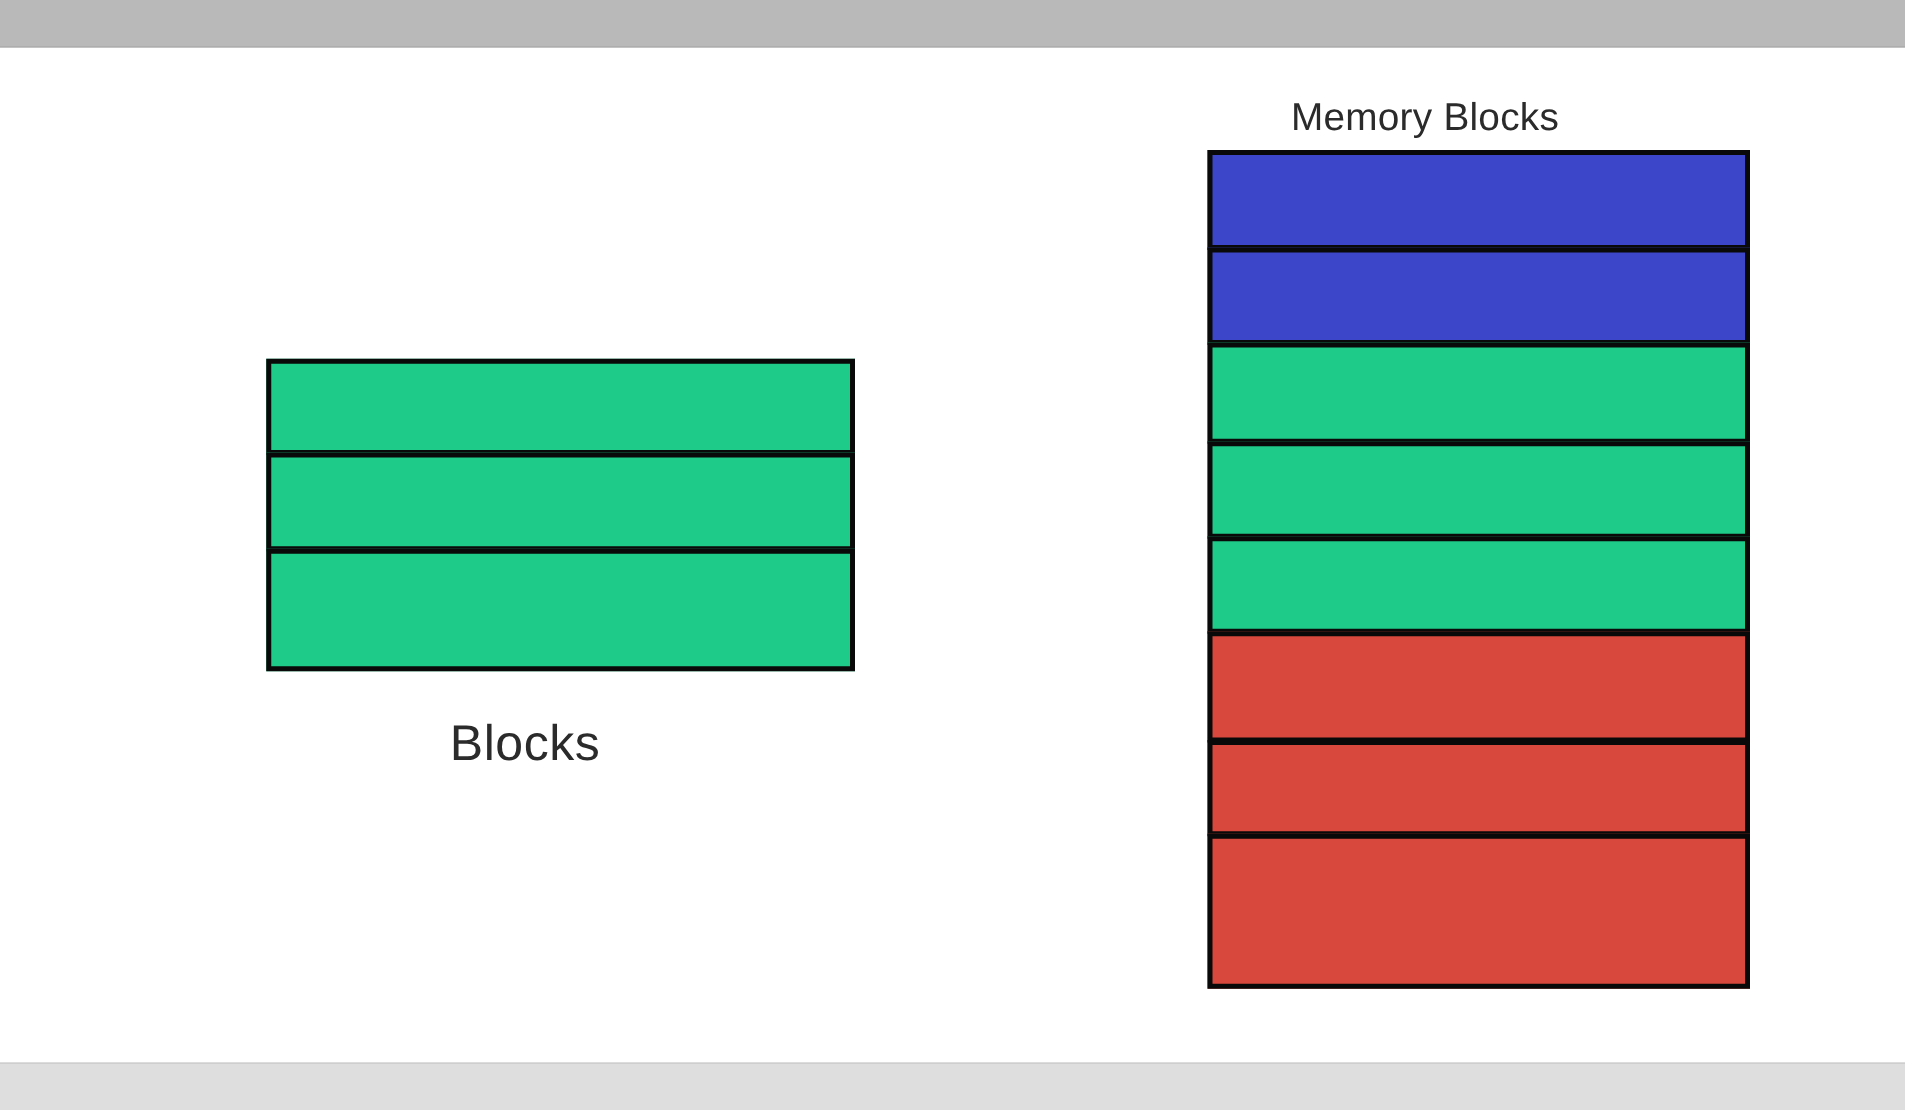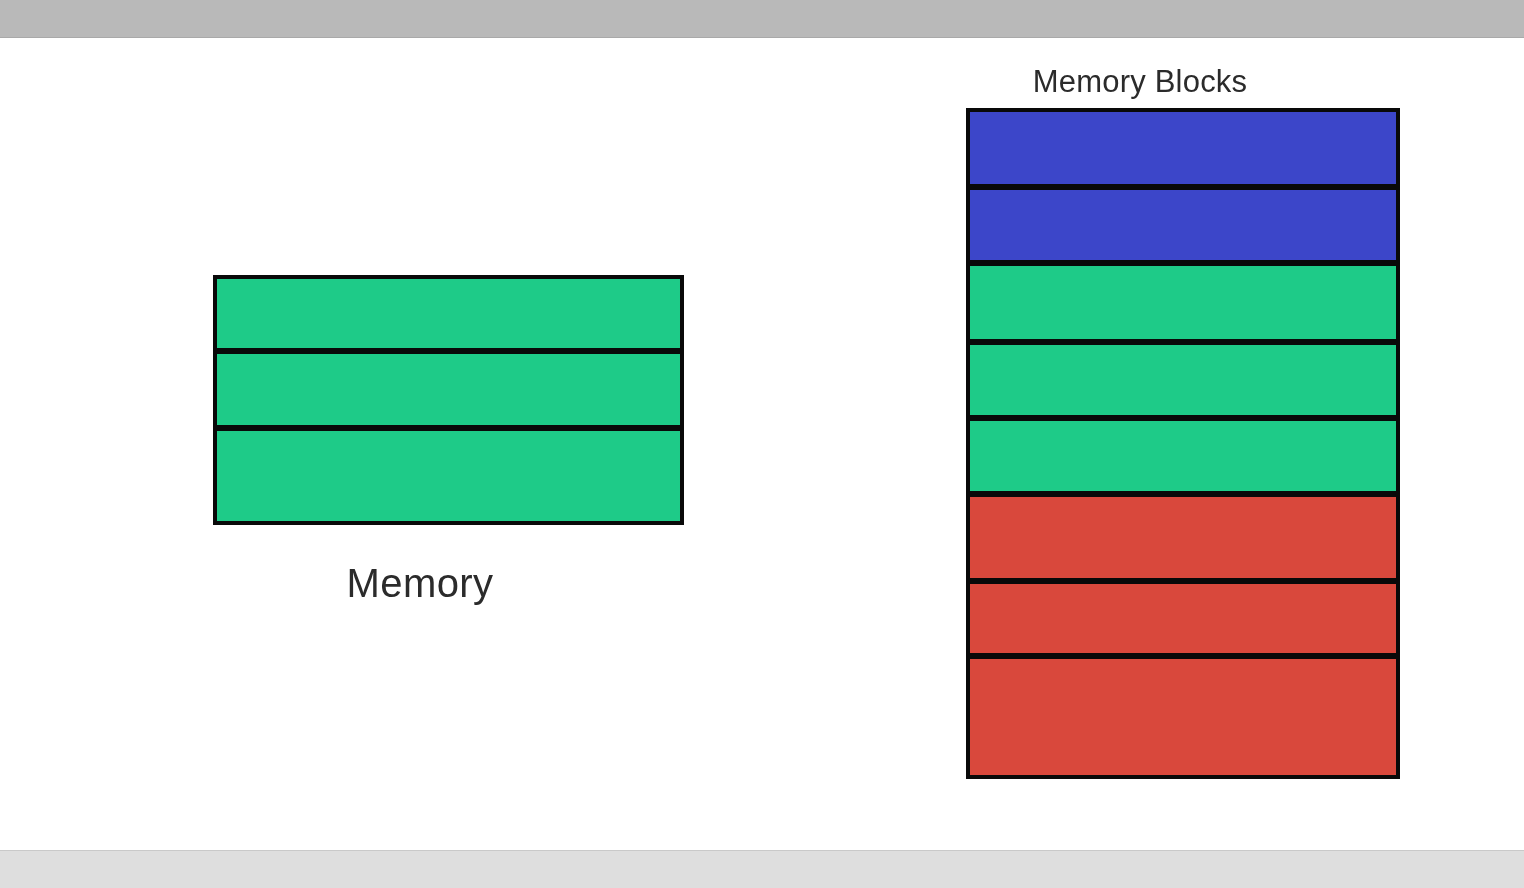--- a/index.html
+++ b/index.html
@@ -29,21 +29,21 @@
     left: 0; top: 850px;
     width: 1524px; height: 38px;
     background: #dedede;
     border-top: 1px solid #c9c9c9;
     box-sizing: border-box;
   }
 
   
   .slide {
     position: absolute;
-    left: 0; top: 38px;
+    left: 0; top: 50px;
     width: 1524px; height: 812px;
     background: #ffffff;
   }
 
   
   .stack {
     position: absolute;
     box-sizing: border-box;
   }
   .stack-title {
@@ -114,18 +114,18 @@
         <div class="block" style="top: 547px; width: 434px; height: 124px; background: rgb(217, 72, 60);"></div>
       </div>
   </div>
 
   <div>
     <div class="stack" id="process-stack" style="height: 250px;">
         <div class="block" style="top: 0px; width: 471px; height: 77px; background: rgb(30, 203, 136);"></div>
         <div class="block" style="top: 75px; width: 471px; height: 79px; background: rgb(30, 203, 136);"></div>
         <div class="block" style="top: 152px; width: 471px; height: 98px; background: rgb(30, 203, 136);"></div>
       </div>
-    <div class="stack-title process-title">Memory</div>
+    <div class="stack-title process-title">Blocks</div>
   </div>
 
 </div>
 
 <div class="bottom-bar"></div>
 
 </body></html>

